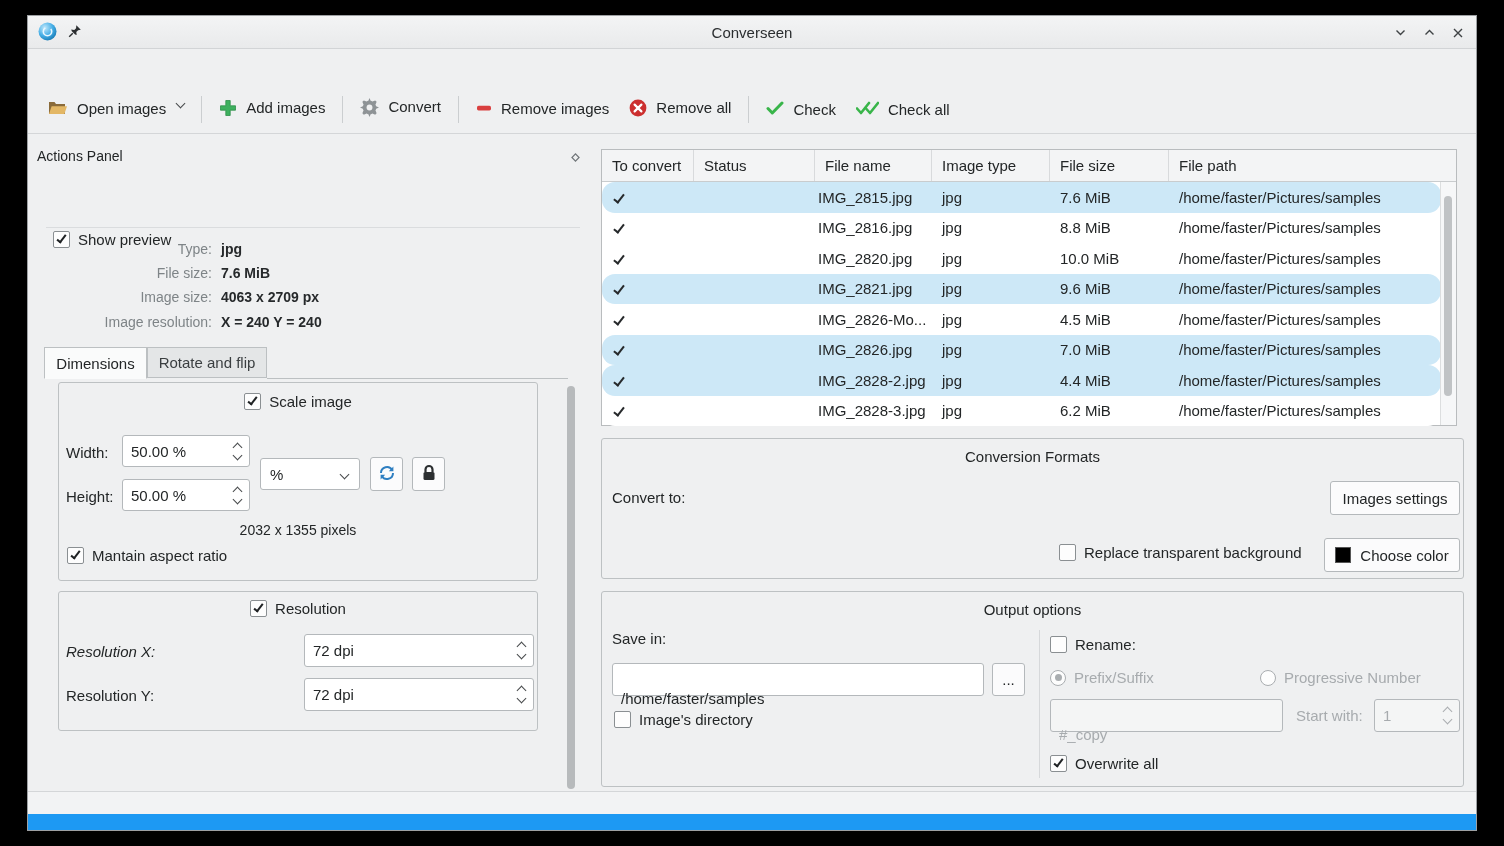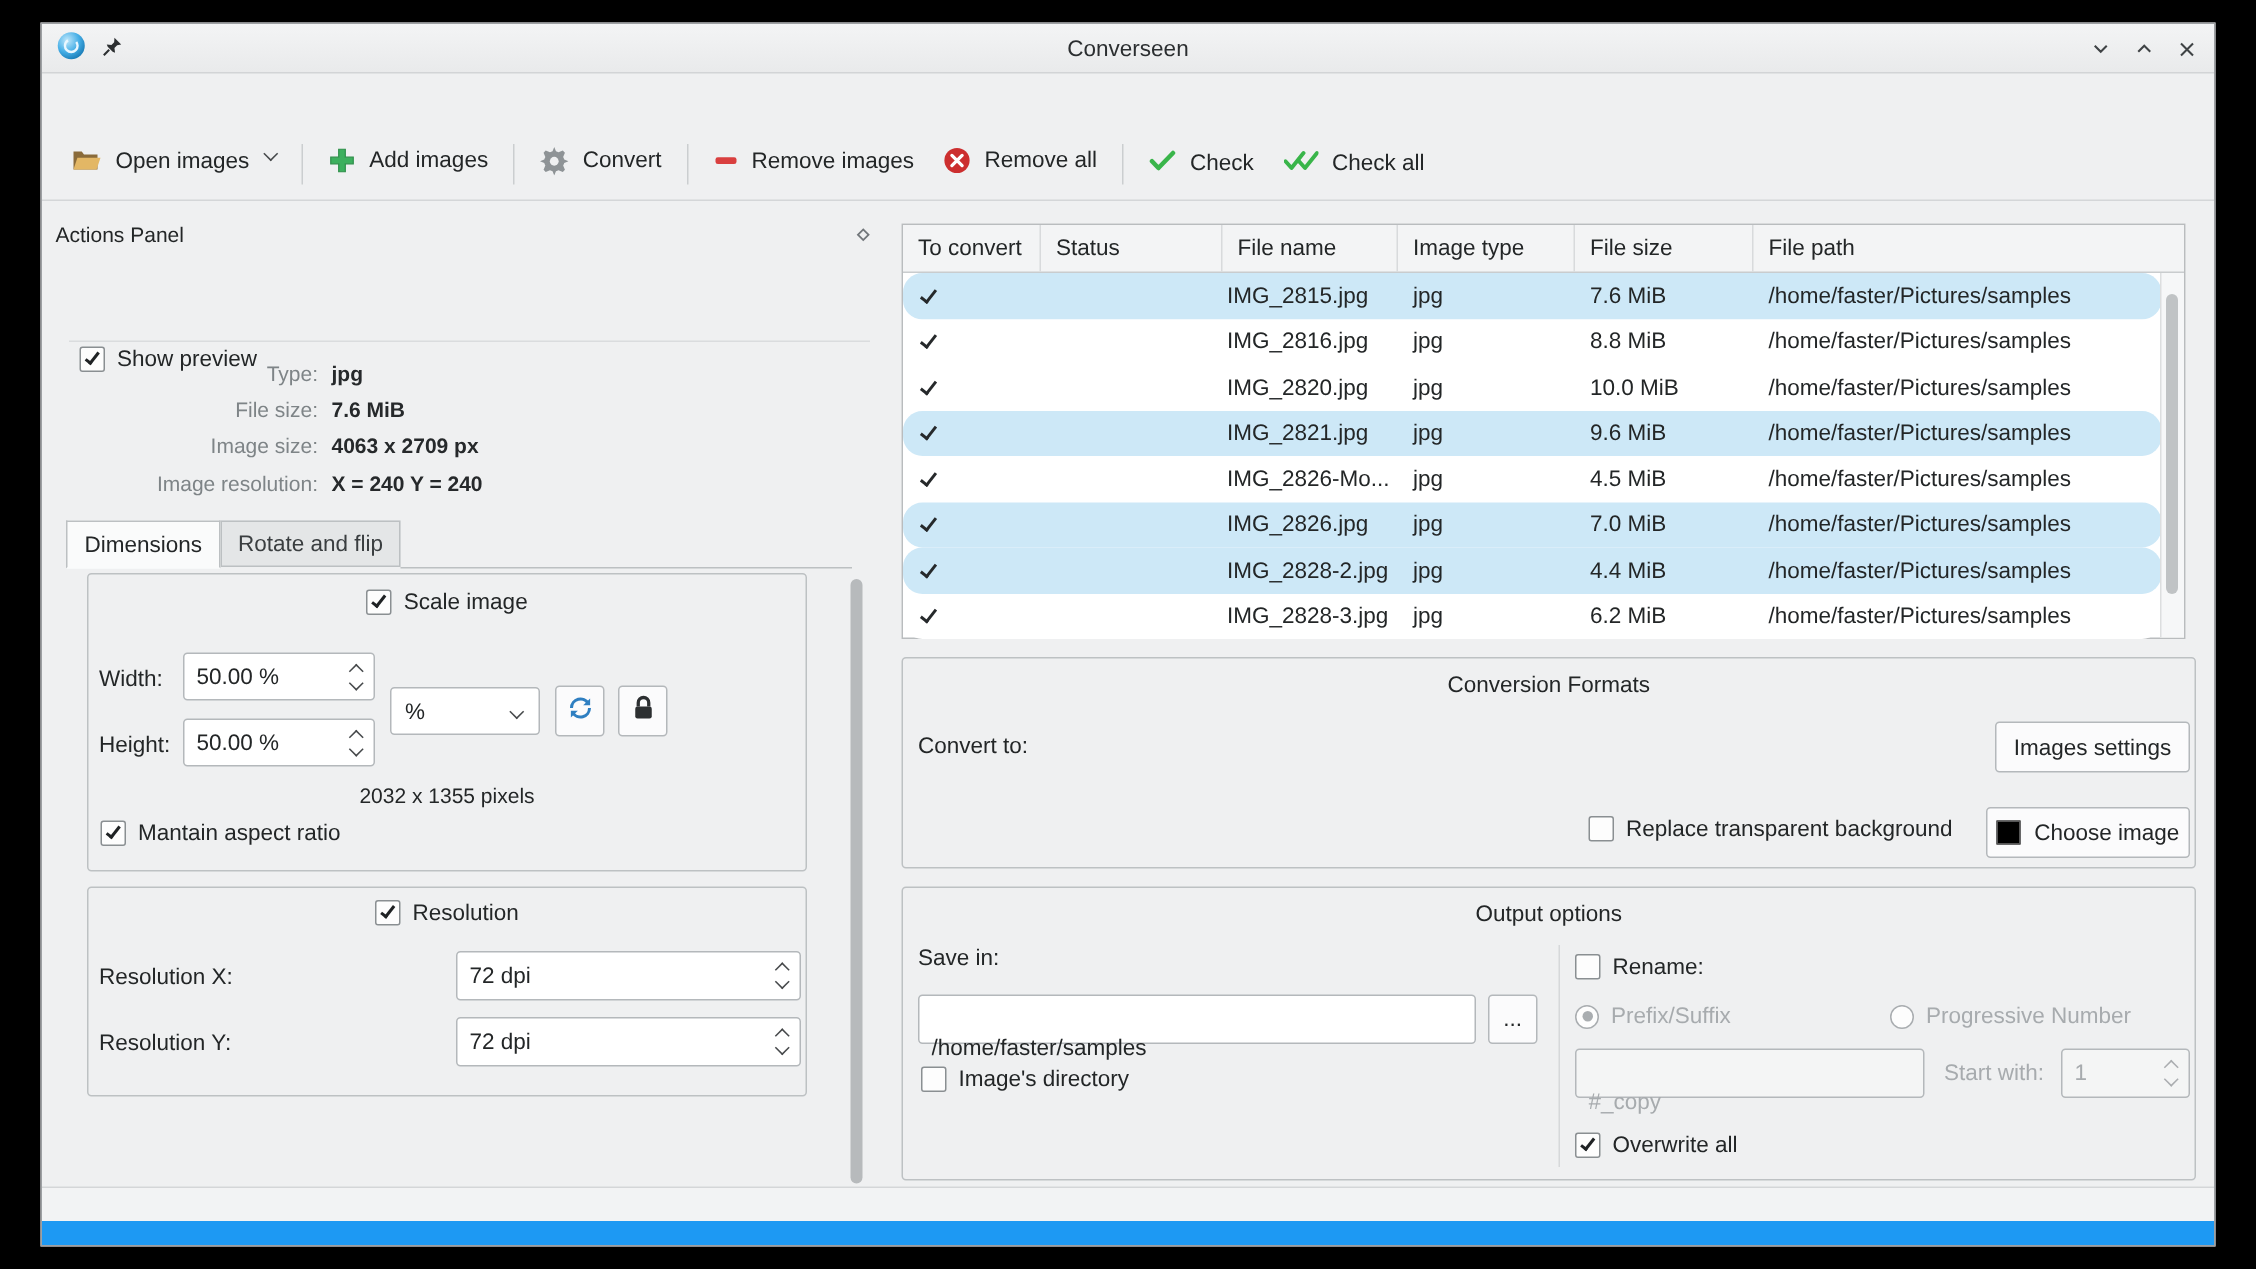--- a/index.html
+++ b/index.html
@@ -311,21 +311,21 @@
 
     <div class="group" style="left:30px;top:457px;width:480px;height:140px;">
       <div class="cb-center" style="top:8px;">
         <span class="cb">
           <span class="cb-box">
               <span class="tick"></span>
             </span>
           <span>Resolution</span>
         </span>
       </div>
-      <span class="g-label" style="left:7px;top:51px;">Resolution X:</span>
+      <span class="g-label" style="left:7px;top:51px;font-style:italic;">Resolution X:</span>
       <div class="spin" style="left:245px;top:42px;width:230px;height:33px;">
         <span class="val">72 dpi</span>
         <span class="spin-arrows">
             <span class="chev up"></span>
             <span class="chev down"></span>
           </span>
       </div>
       <span class="g-label" style="left:7px;top:95px;">Resolution Y:</span>
       <div class="spin" style="left:245px;top:86px;width:230px;height:33px;">
         <span class="val">72 dpi</span>
@@ -426,21 +426,21 @@
       <span class="g-label" style="left:10px;top:50px;">Convert to:</span>
       <div class="btn" style="position:absolute;left:728px;top:42px;width:130px;height:34px;">
         <span>Images settings</span>
       </div>
       <span class="cb" style="position:absolute;left:457px;top:105px;">
         <span class="cb-box"></span>
         <span>Replace transparent background</span>
       </span>
       <div class="btn" style="position:absolute;left:722px;top:99px;width:136px;height:34px;">
         <span class="swatch"></span>
-        <span>Choose image</span>
+        <span>Choose color</span>
       </div>
     </div>
 
     <div class="group ogroup">
       <div class="group-title" style="top:9px;">Output options</div>
 
       <span class="g-label" style="left:10px;top:38px;">Save in:</span>
       <div class="field" style="position:absolute;left:10px;top:71px;width:372px;height:33px;display:flex;align-items:center;">
         <input class="txt" value="/home/faster/samples" style="">
       </div>

